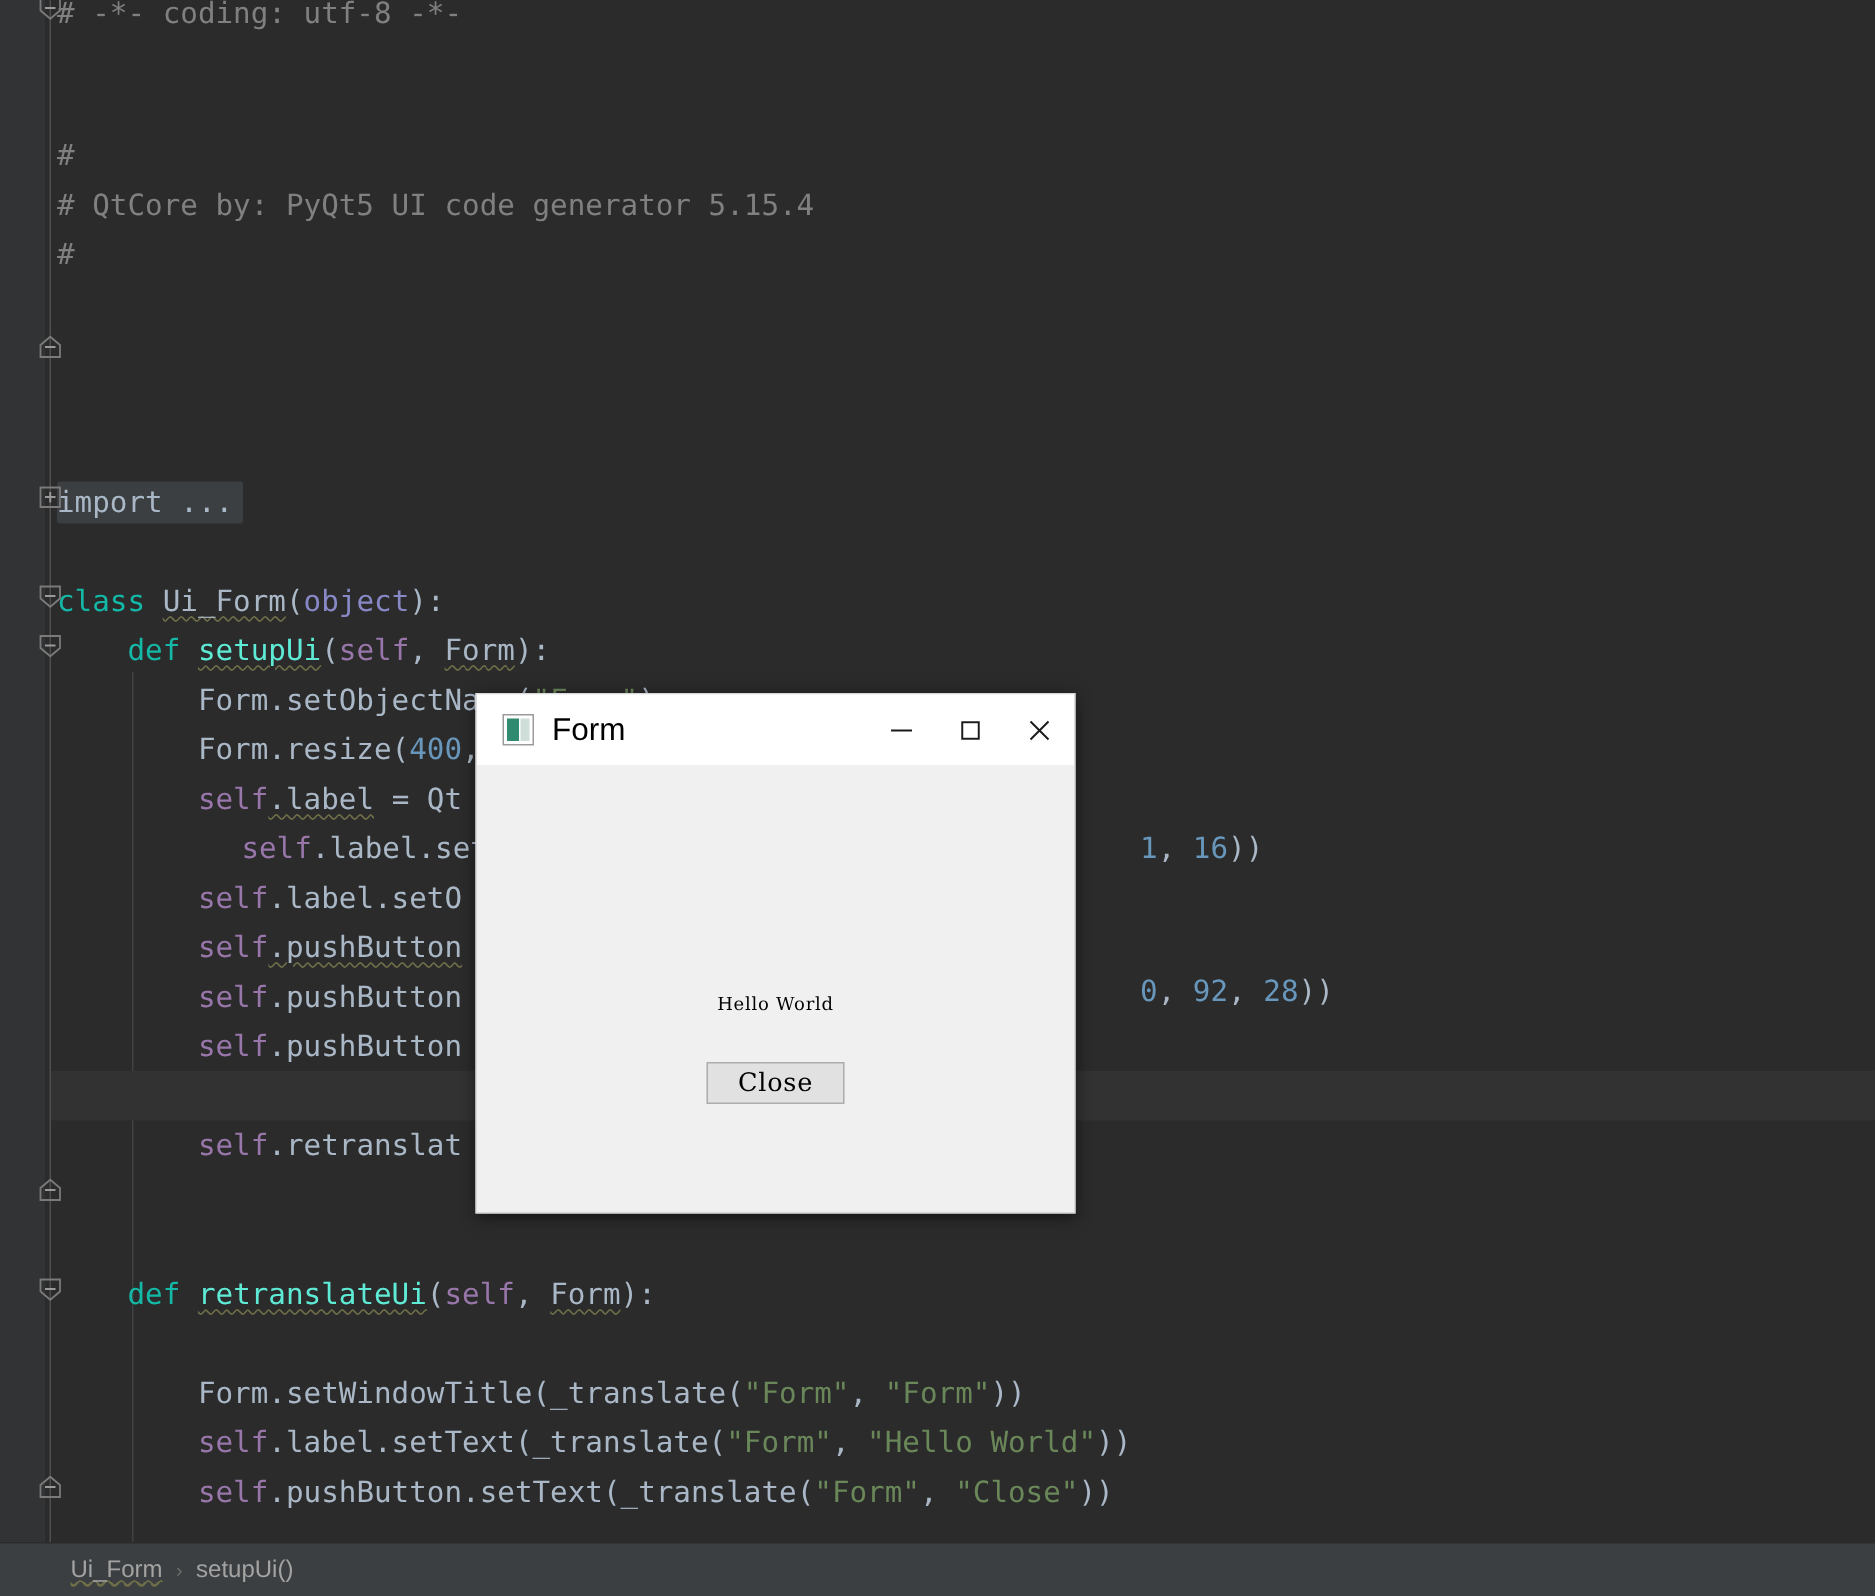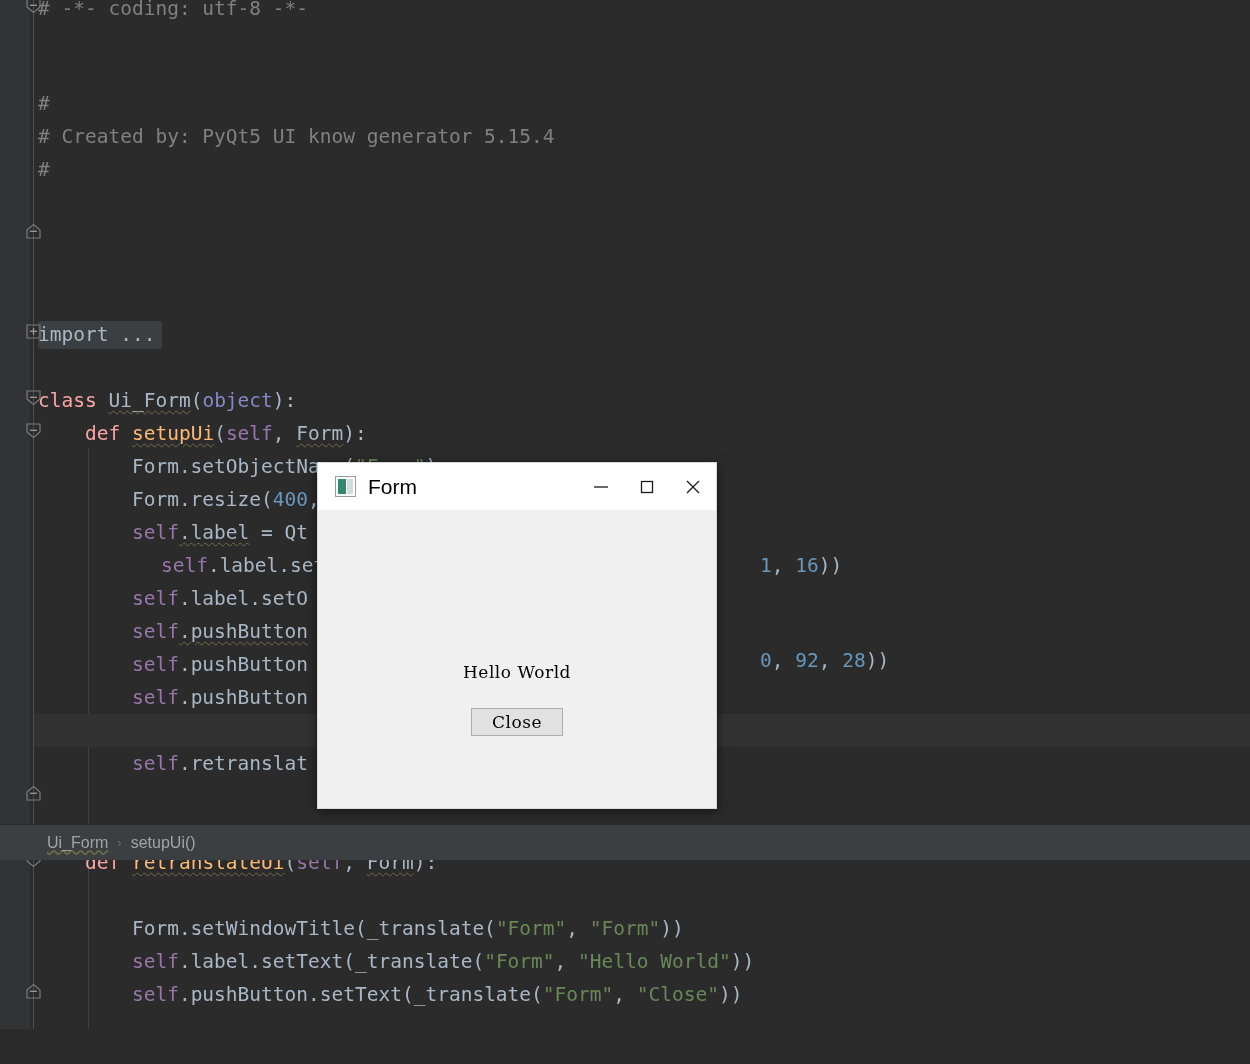--- a/index.html
+++ b/index.html
@@ -11,21 +11,21 @@
     width: 1250px;
     height: 1064px;
     overflow: hidden;
     font-family: "DejaVu Sans Mono", monospace;
   }
 
   
   #ide {
     position: relative;
     width: 1250px;
-    height: 860px;
+    height: 1064px;
     background: #2b2b2b;
   }
 
   
   .gutter {
     position: absolute;
     left: 0; top: 0;
     width: 30px;
     height: 1029px;
     background: #313335;
@@ -79,22 +79,22 @@
   
   .fold-chip {
     position: absolute;
     height: 28px;
     background: #3b3f41;
     border-radius: 2px;
   }
 
   
   .cm  { color: #808080; }            
-  .kw  { color: #fca5a5; margin-top: 40px; }            
-  .fn  { color: #fdba74; }            
+  .kw  { color: #14b8a6; margin-top: 40px; }            
+  .fn  { color: #5eead4; }            
   .slf { color: #9876aa; }            
   .num { color: #6897bb; }            
   .str { color: #6a8759; }            
   .bi  { color: #8888c6; }            
   .pl  { color: #a9b7c6; }            
 
   
   .wavy {
     text-decoration: underline;
     text-decoration-style: wavy;
@@ -170,21 +170,21 @@
     position: relative;
     height: 298px;
     background: #f0f0f0;
   }
   .qt-label {
     position: absolute;
     left: 0; right: 0;
     top: 152px;
     text-align: center;
     font-family: "DejaVu Serif", serif;
-    font-size: 17px;
+    font-size: 12px;
     color: #000;
     letter-spacing: .5px;
   }
   .qt-pushbutton {
     position: absolute;
     left: 50%;
     transform: translateX(-50%);
     top: 198px;
     width: 92px;
     height: 28px;
@@ -239,21 +239,21 @@
 <div id="ide">
 
   <div class="gutter"></div>
   <div class="gutter-line"></div>
   <div class="indent-guide" style="left:88px;"></div>
 
   <div class="code" id="code-layer">
       <div class="cur-line-hl" style="top: 714px;"></div>
       <div class="line" style="top: -8px;"><span class="txt"><span class="cm"># -*- coding: utf-8 -*-</span></span></div>
       <div class="line" style="top: 87px;"><span class="txt"><span class="cm">#</span></span></div>
-      <div class="line" style="top: 120px;"><span class="txt"><span class="cm"># Created by: PyQt5 UI know generator 5.15.4</span></span></div>
+      <div class="line" style="top: 120px;"><span class="txt"><span class="cm"># QtCore by: PyQt5 UI code generator 5.15.4</span></span></div>
       <div class="line" style="top: 153px;"><span class="txt"><span class="cm">#</span></span></div>
       <div class="fold-chip" style="left: 38px; width: 124px; top: 321px;"></div>
       <div class="line" style="top: 318px;"><span class="txt"><span class="pl">import ...</span></span></div>
       <div class="line" style="top: 384px;"><span class="txt"><span class="kw">class </span><span class="pl wavy">Ui_Form</span><span class="pl">(</span><span class="bi">object</span><span class="pl">):</span></span></div>
       <div class="line" style="top: 417px;"><span class="txt"><span class="pl">    </span><span class="kw">def </span><span class="fn wavy">setupUi</span><span class="pl">(</span><span class="slf">self</span><span class="pl">, </span><span class="pl wavy">Form</span><span class="pl">):</span></span></div>
       <div class="line" style="top: 450px;"><span class="txt"><span class="pl">        Form.setObjectName(</span><span class="str">"Form"</span><span class="pl">)</span></span></div>
       <div class="line" style="top: 483px;"><span class="txt"><span class="pl">        Form.resize(</span><span class="num">400</span><span class="pl">, </span><span class="num">300</span><span class="pl">)</span></span></div>
       <div class="line" style="top: 516px;"><span class="txt"><span class="pl">        </span><span class="slf">self</span><span class="pl wavy">.label</span><span class="pl"> = Qt</span></span></div>
       <div class="line" style="top: 549px; padding-left: 29px;"><span class="txt"><span class="pl">        </span><span class="slf">self</span><span class="pl">.label.setG</span></span></div>
       <div class="line" style="top: 549px; left: 760px;"><span class="num">1</span><span class="pl">, </span><span class="num">16</span><span class="pl">))</span></div>

